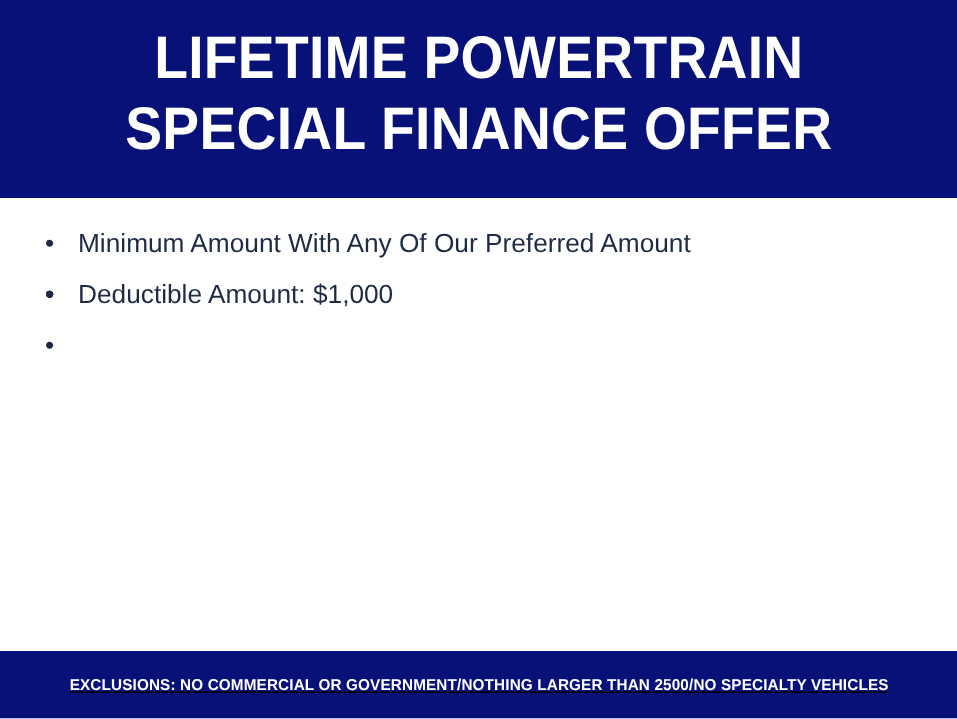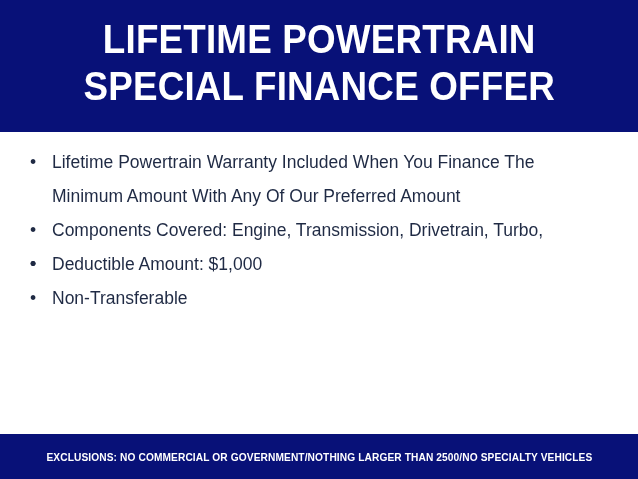--- a/index.html
+++ b/index.html
@@ -86,20 +86,21 @@
 
   
   .footer-band {
     background: #081178;
     height: 45px;
     display: flex;
     align-items: center;
     justify-content: center;
     box-sizing: border-box;
     padding: 0 20px;
+    text-decoration: underline;
   }
   .footer-text {
     color: #ffffff;
     font-family: "Liberation Sans Narrow", "Liberation Sans", sans-serif;
     font-weight: bold;
     font-size: 10.5px;
     letter-spacing: 0.1px;
     text-align: center;
     white-space: nowrap;
     transform: scaleX(0.97);
@@ -113,45 +114,42 @@
   <div class="title-band">
     <div class="title-line">LIFETIME POWERTRAIN</div>
     <div class="title-line">SPECIAL FINANCE OFFER</div>
   </div>
 
   <div class="body-area">
     <ul class="bullet-list">
 
       <li class="bullet-item">
         <span class="bullet-dot">•</span>
-        <span>Lifetime Powertrain Warranty Included When You Finance The</span>
         <span class="cont-line">Minimum Amount With Any Of Our Preferred Amount</span>
       </li>
 
       <li class="bullet-item">
         <span class="bullet-dot">•</span>
-        <span>Components Covered: Engine, Transmission, Drivetrain, Turbo,</span>
       </li>
 
       <li class="bullet-item">
         <span class="bullet-dot">•</span>
       </li>
 
       <li class="bullet-item">
         <span class="bullet-dot">•</span>
       </li>
 
       <li class="bullet-item">
         <span class="bullet-dot">•</span>
         <span>Deductible Amount: $1,000</span>
       </li>
 
       <li class="bullet-item">
         <span class="bullet-dot">•</span>
-        <span>Non-Transferable</span>
       </li>
 
     </ul>
   </div>
 
   <div class="footer-band">
     <div class="footer-text">EXCLUSIONS: NO COMMERCIAL OR GOVERNMENT/NOTHING LARGER THAN 2500/NO SPECIALTY VEHICLES</div>
   </div>
 
 </div>

